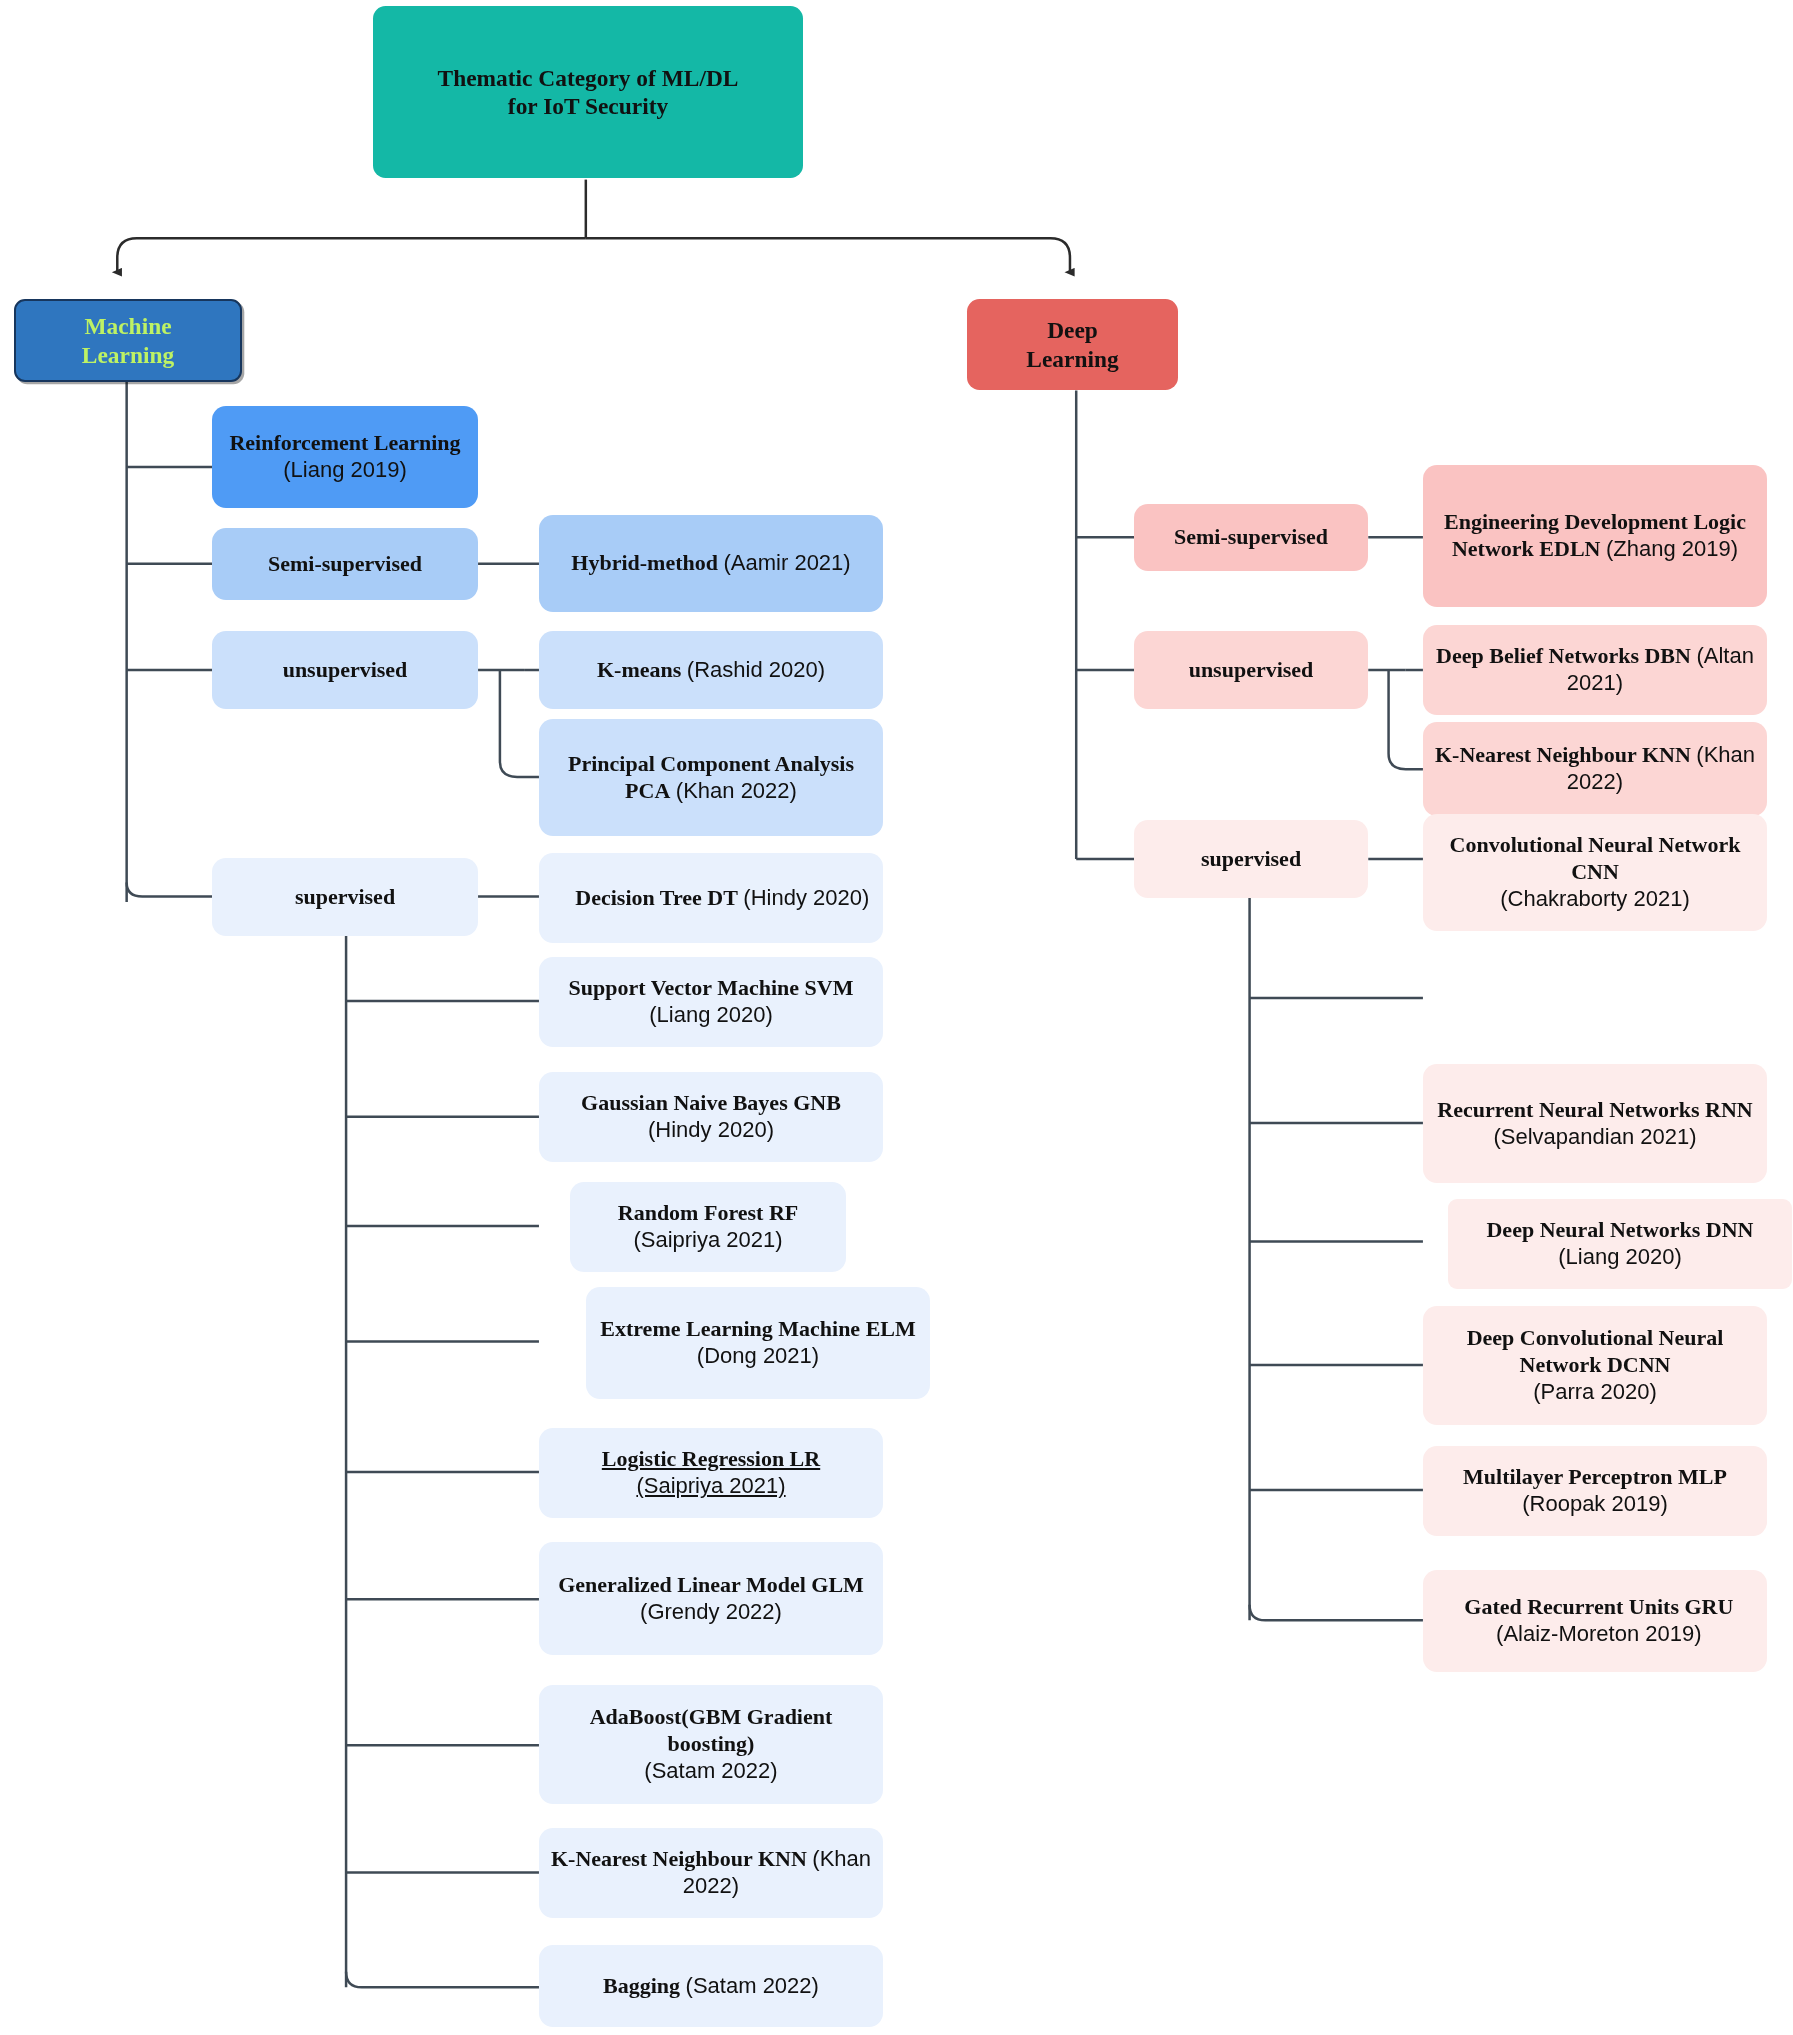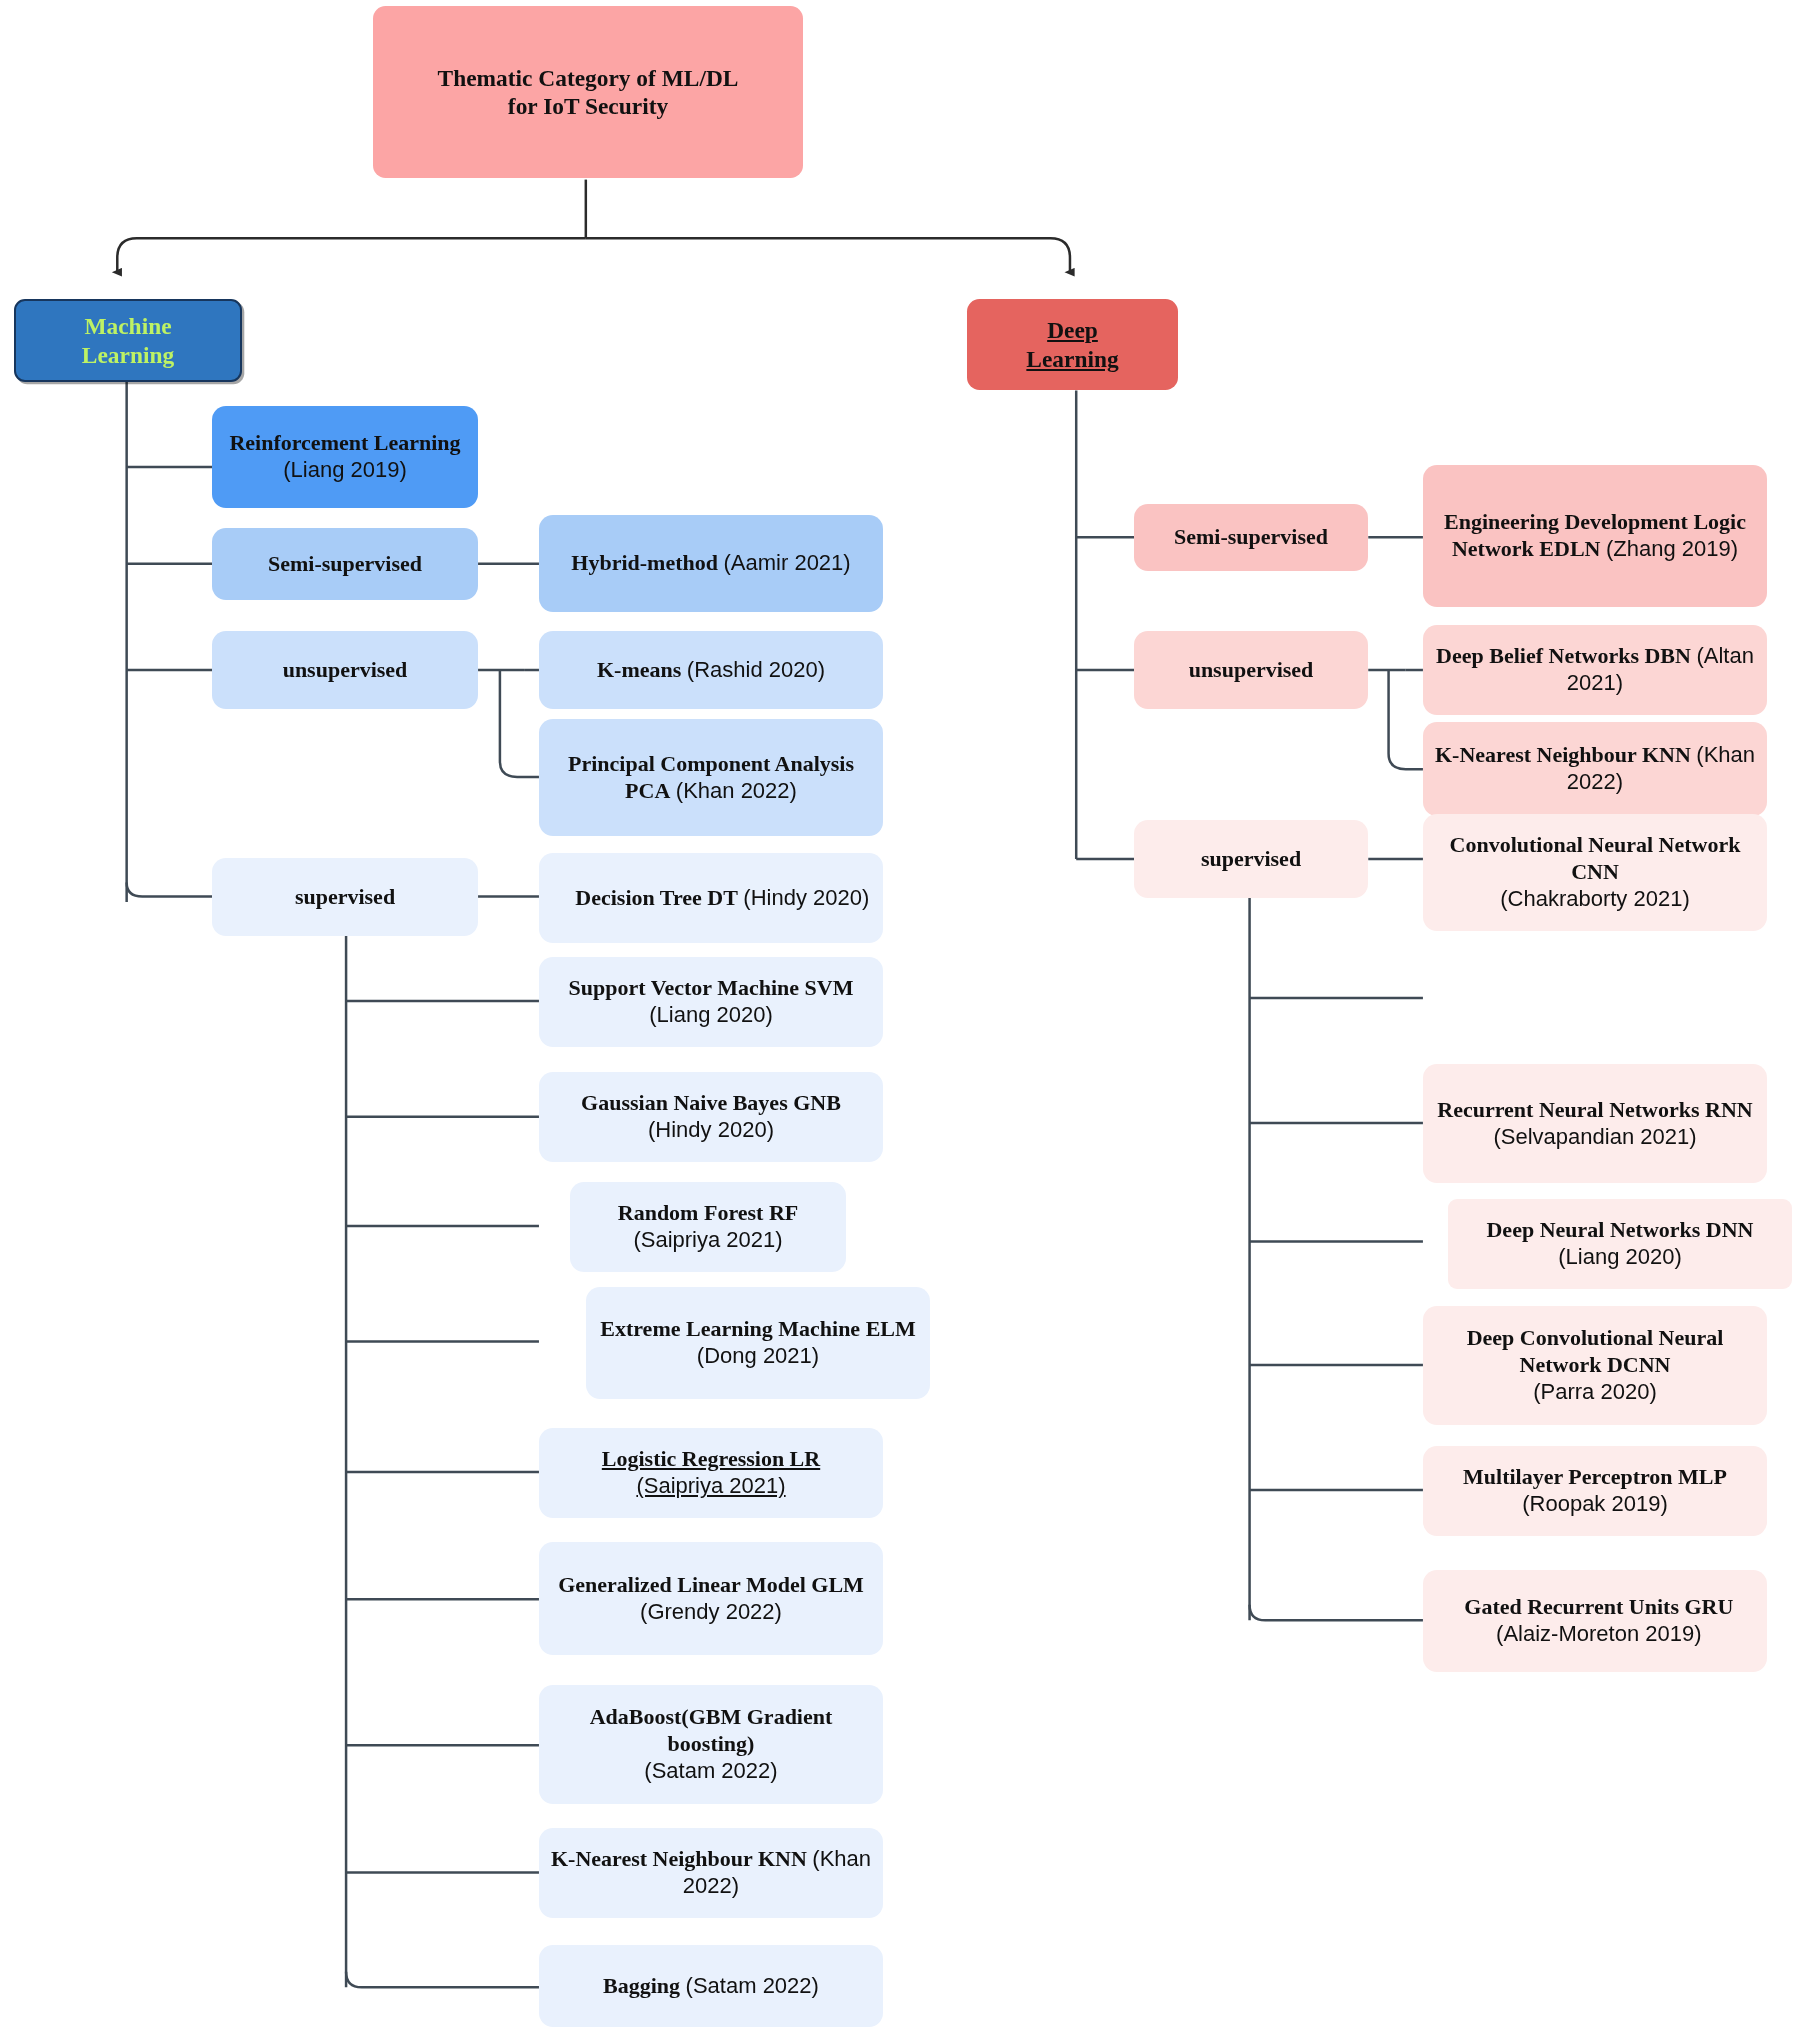--- a/index.html
+++ b/index.html
@@ -5,21 +5,21 @@
   html,body{margin:0;padding:0;background:#ffffff;}
   body{font-family:"Liberation Serif",serif;}
   #stage{position:relative;width:1794px;height:2035px;background:#fff;overflow:hidden;}
   svg#wires{position:absolute;left:0;top:0;width:1794px;height:2035px;pointer-events:none;}
   .node{position:absolute;box-sizing:border-box;display:flex;align-items:center;justify-content:center;
         text-align:center;border-radius:14px;padding:4.7px 9.4px;line-height:1.22;z-index:2;}
   .node .t{display:block;width:100%;}
   .nm{font-weight:bold;}
   .cite{font-family:"Liberation Sans",sans-serif;font-weight:normal;}
   
-  .root{background:#fca5a5;color:#111;font-size:23.4px;border-radius:12.5px;}
+  .root{background:#14b8a6;color:#111;font-size:23.4px;border-radius:12.5px;}
   
   .ml{background:#2f76bf;color:#bef264;font-size:23.4px;border:2.3px solid #17365d;border-radius:11px;
       box-shadow:2.3px 2.3px 0 rgba(0,0,0,.35);}
   .dl{background:#e5645f;color:#111;font-size:23.4px;border-radius:12.5px;}
   
   .b1{background:#4f9bf5;color:#111;font-size:22px;}
   .b2{background:#a8ccf7;color:#111;font-size:22px;}
   .b3{background:#cbe0fb;color:#111;font-size:22px;}
   .b4{background:#e9f1fd;color:#111;font-size:22px;}
   
@@ -99,21 +99,21 @@
     </span>
   </div>
 
   <div class="node ml" style="left:14px;top:299px;width:228px;height:83px;">
     <span class="t">
       <span class="nm">Machine</span><br>
       <span class="nm">Learning</span>
     </span>
   </div>
 
-  <div class="node dl" style="left:967px;top:299px;width:211px;height:91px;text-decoration:underline;">
+  <div class="node dl" style="left:967px;top:299px;width:211px;height:91px;">
     <span class="t">
       <span class="nm">Deep</span><br>
       <span class="nm">Learning</span>
     </span>
   </div>
 
   <div class="node b1" style="left:212px;top:406px;width:266px;height:102px;">
     <span class="t">
       <span class="nm">Reinforcement Learning</span>
       <span class="cite">(Liang 2019)</span>

